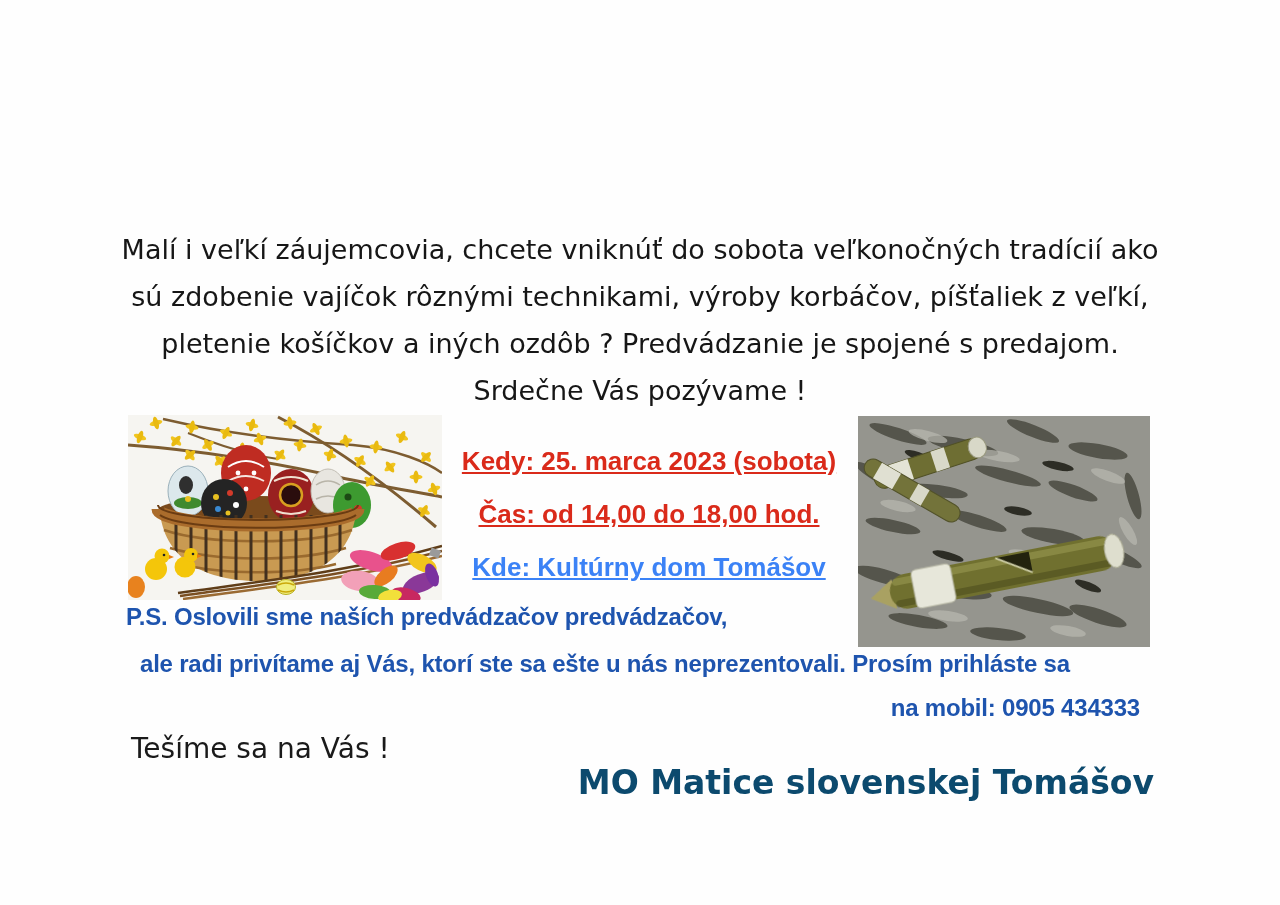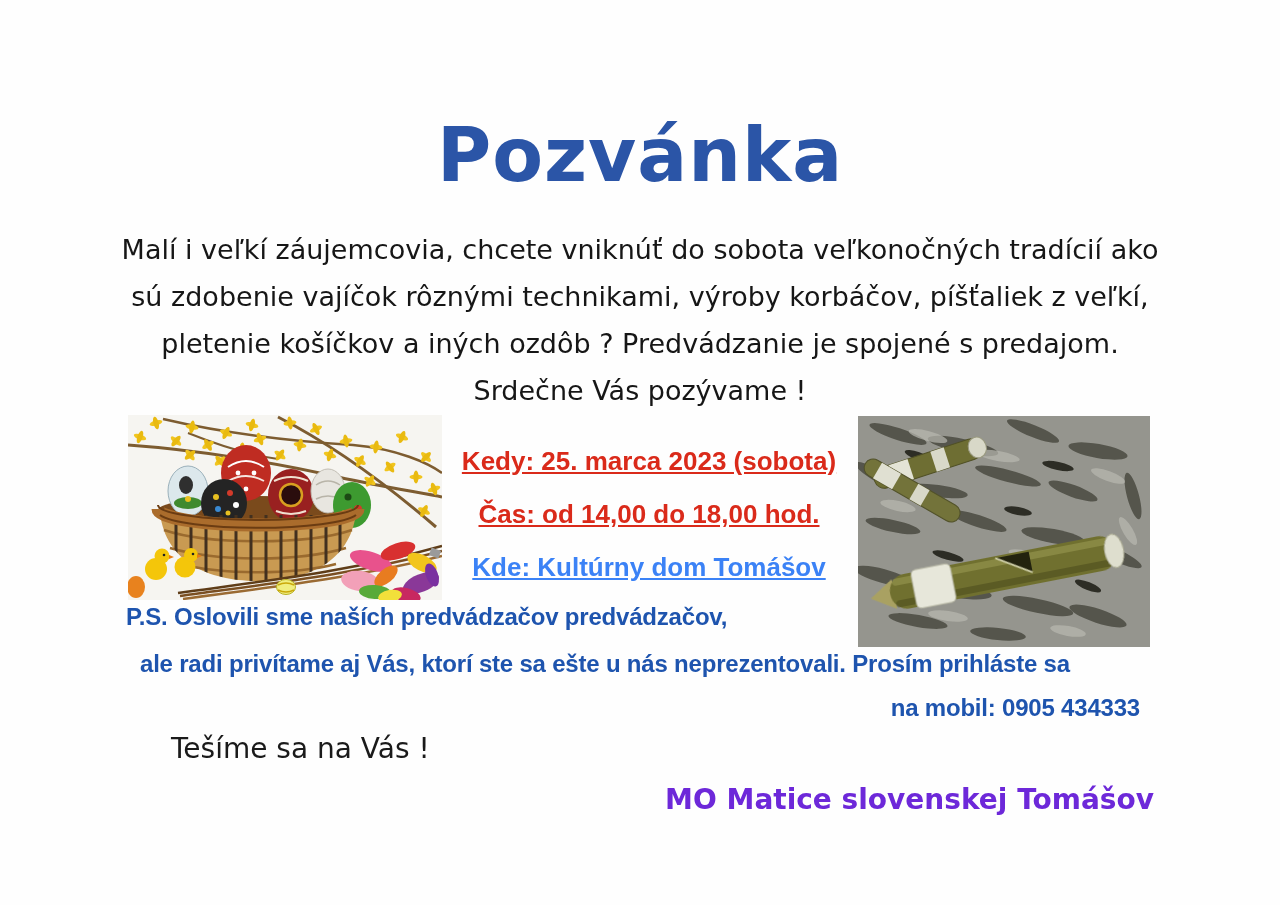--- a/index.html
+++ b/index.html
@@ -30,33 +30,32 @@
   .c-orange{color:#3b82f6;}
   .ps{
     position:absolute;font-family:"Liberation Sans", sans-serif;font-weight:bold;
     font-size:24px;color:#1e54ae;letter-spacing:-0.2px;white-space:nowrap;
   }
   .ps1{left:126px;top:603px;}
   .ps2{left:140px;top:650px;}
   .ps3{right:140px;top:694px;}
   .closing{
     position:absolute;left:131px;top:732px;font-size:28px;color:#1a1a1a;
-    font-family:"DejaVu Sans", sans-serif;white-space:nowrap;margin-left:40px;
+    font-family:"DejaVu Sans", sans-serif;white-space:nowrap;
   }
   .signature{
-    position:absolute;right:126px;top:783px;font-size:28px;font-weight:bold;color:#6d28d9;
+    position:absolute;right:126px;top:763px;font-size:33px;font-weight:bold;color:#0c4a6e;
     font-family:"DejaVu Sans", sans-serif;white-space:nowrap;
   }
 </style>
 </head>
 <body>
 
 <div class="page">
 
-  <div class="title">Pozvánka</div>
 
   <div class="intro">
     <div>Malí i veľkí záujemcovia, chcete vniknúť do sobota veľkonočných tradícií ako</div>
     <div>sú zdobenie vajíčok rôznými technikami, výroby korbáčov, píšťaliek z veľkí,</div>
     <div>pletenie košíčkov a iných ozdôb ? Predvádzanie je spojené s predajom.</div>
     <div>Srdečne Vás pozývame !</div>
   </div>
 
   <div class="photo photo-left">
     <svg viewBox="0 0 314 185" preserveAspectRatio="none">

